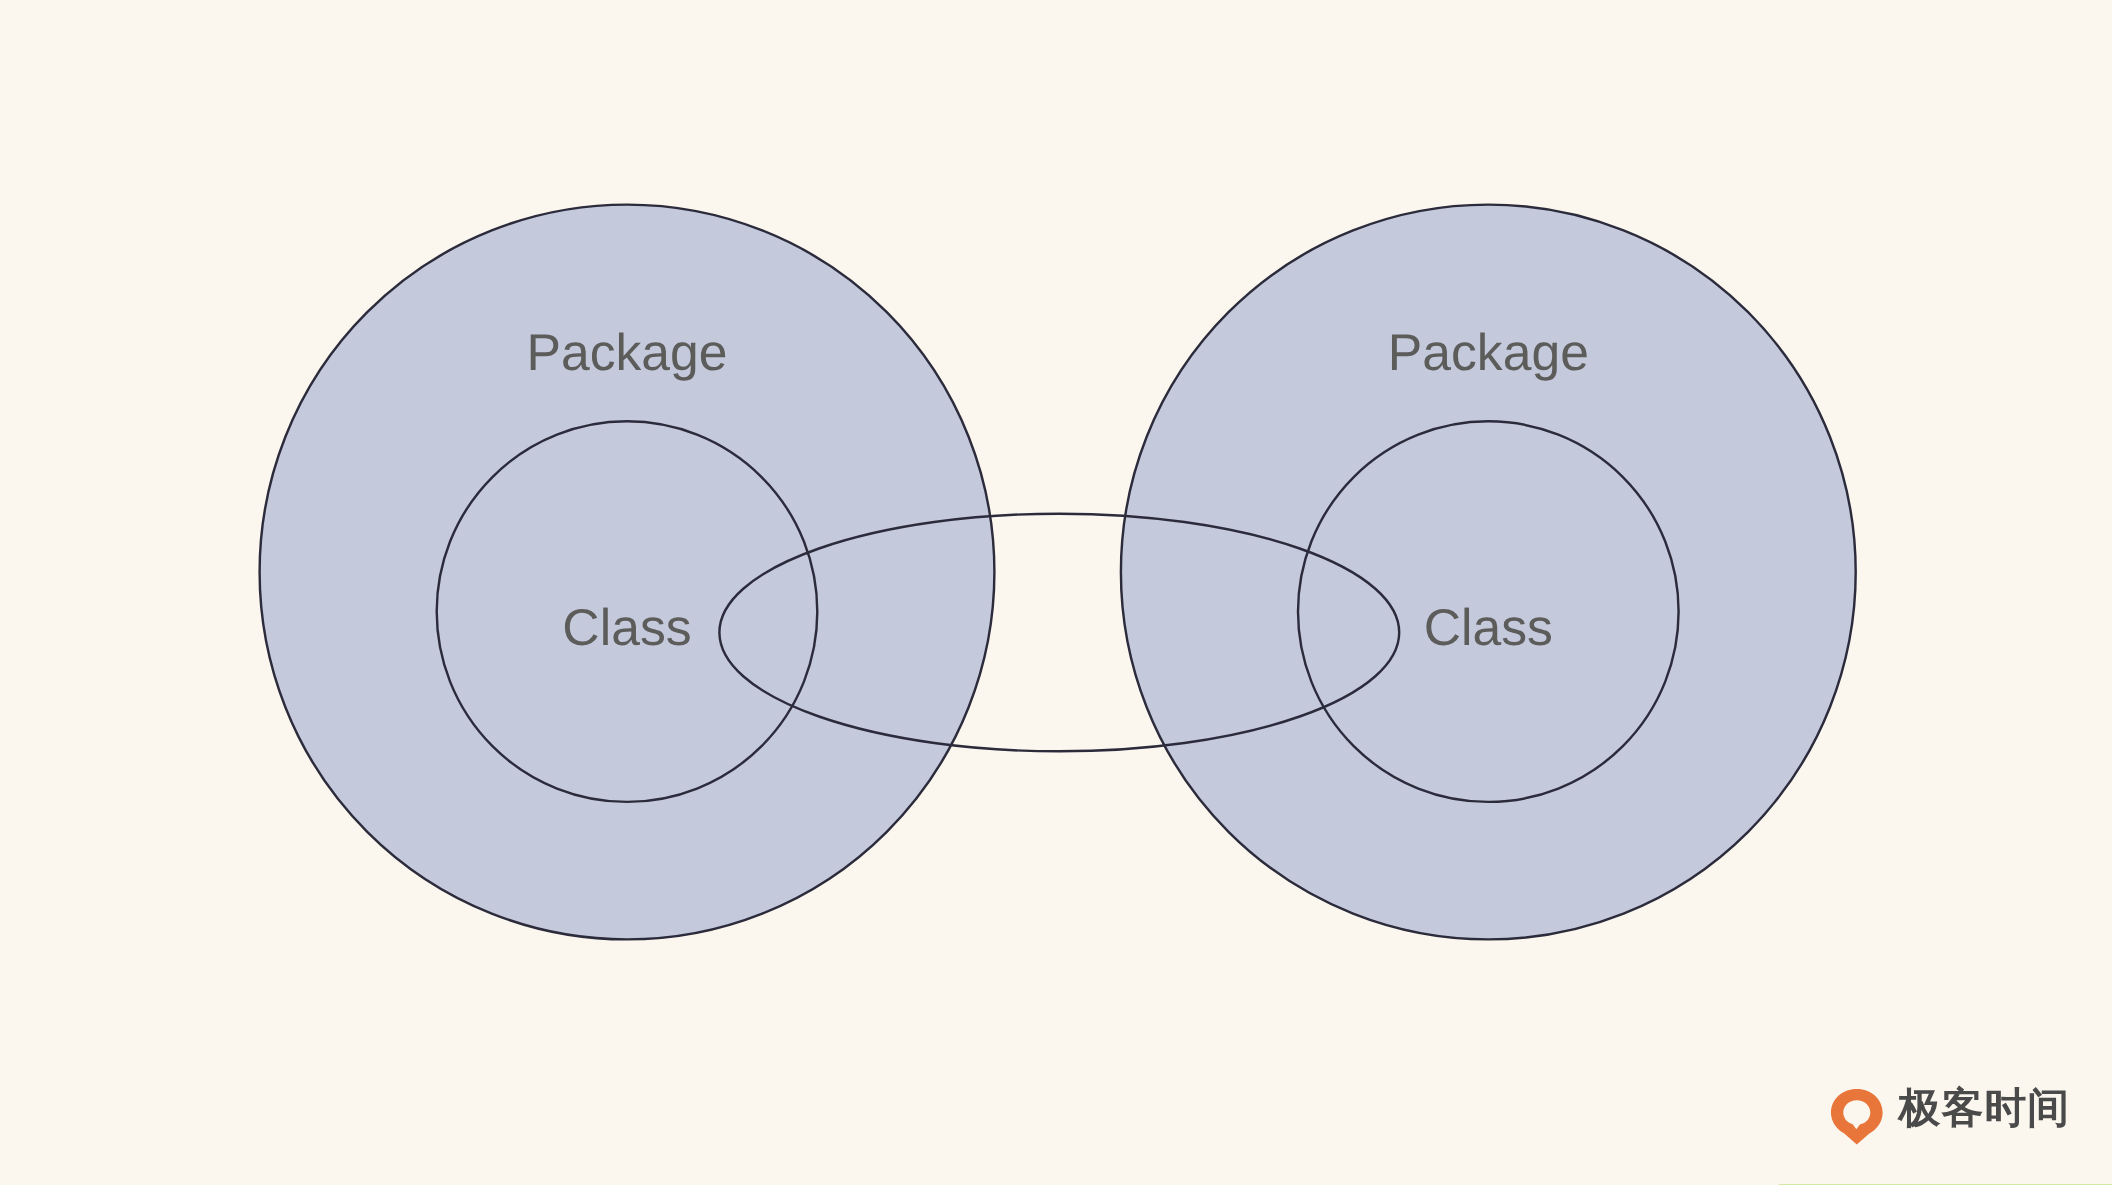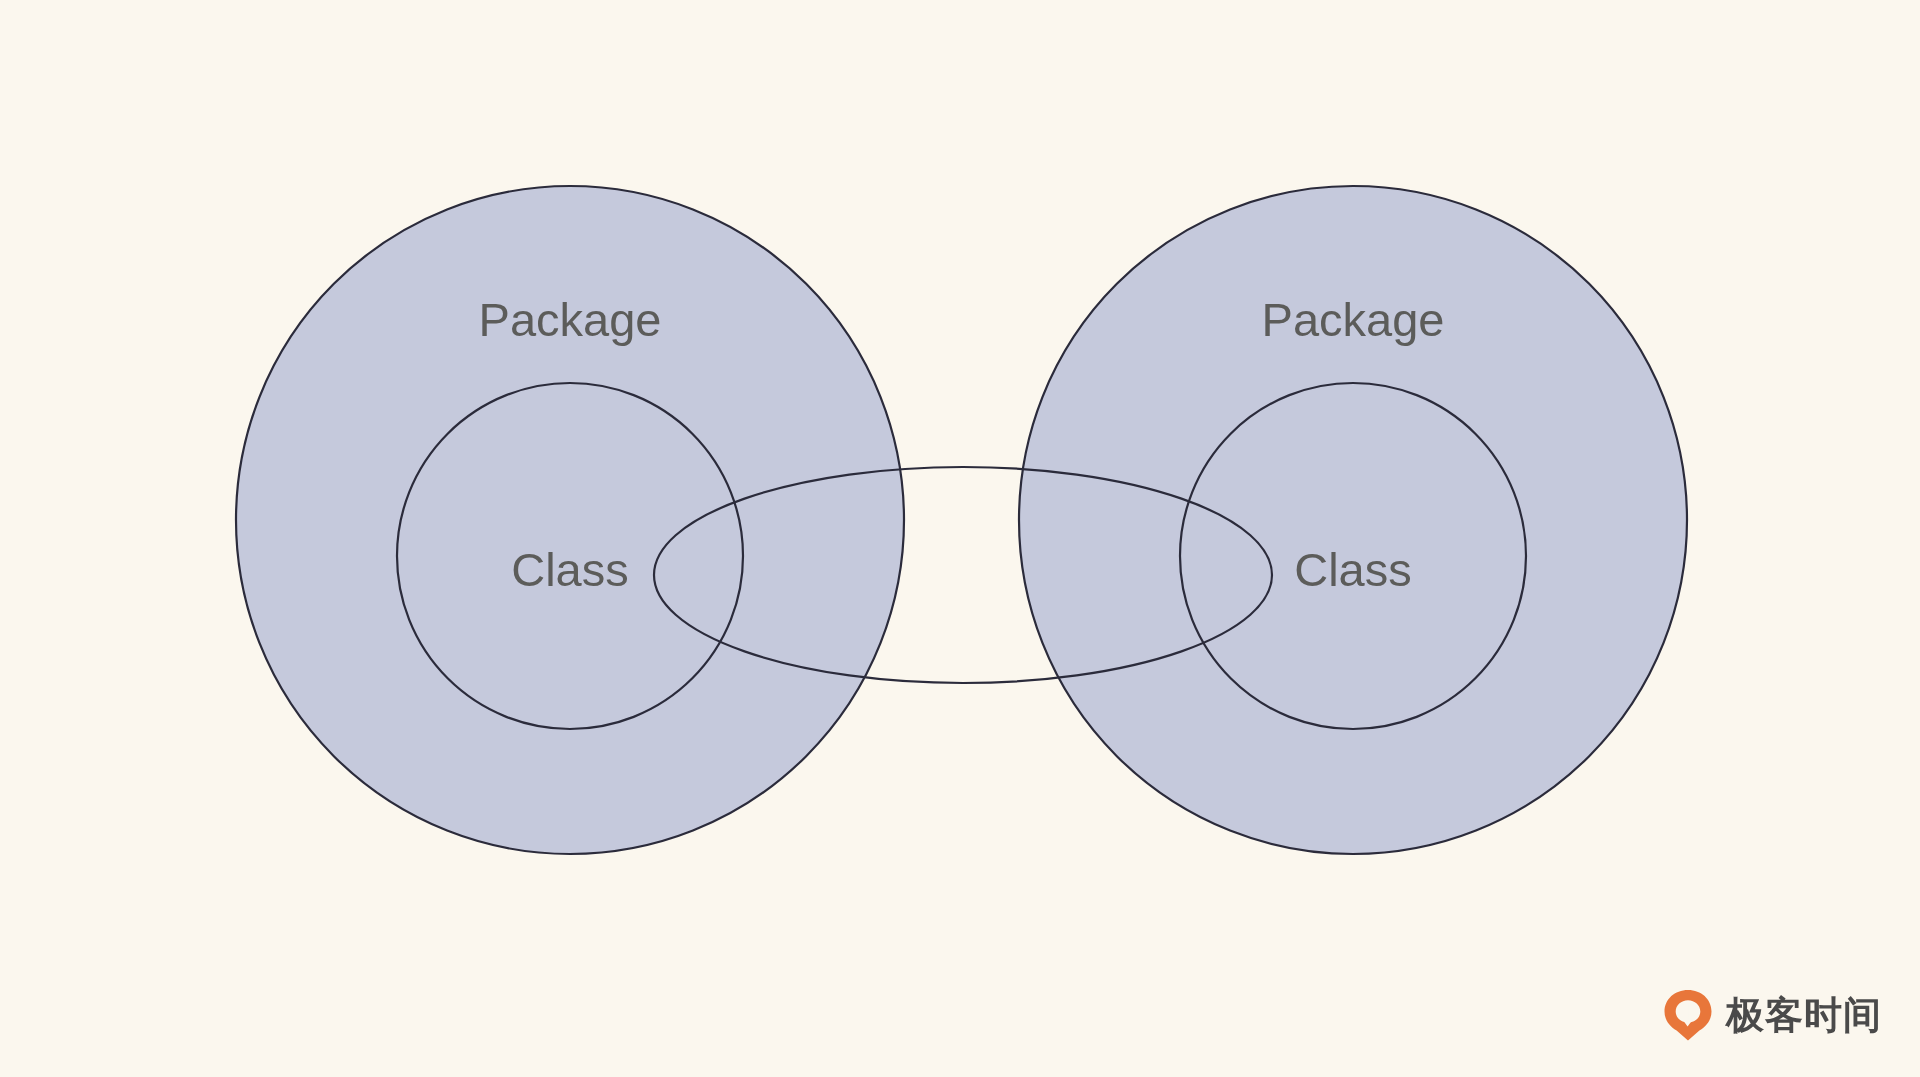--- a/index.html
+++ b/index.html
@@ -52,21 +52,21 @@
   }
   .label-package { font-size: 47px; }
   .label-class   { font-size: 47px; }
 
   
   #brand-logo {
     position: absolute;
     left: 1663px;
     top: 988px;
     display: flex;
-    align-items: center;
+    align-items: flex-start;
     gap: 13px;
     height: 54px;
   }
   #brand-mark {
     width: 50px;
     height: 54px;
     flex: 0 0 auto;
     display: block;
   }
   #brand-wordmark {

